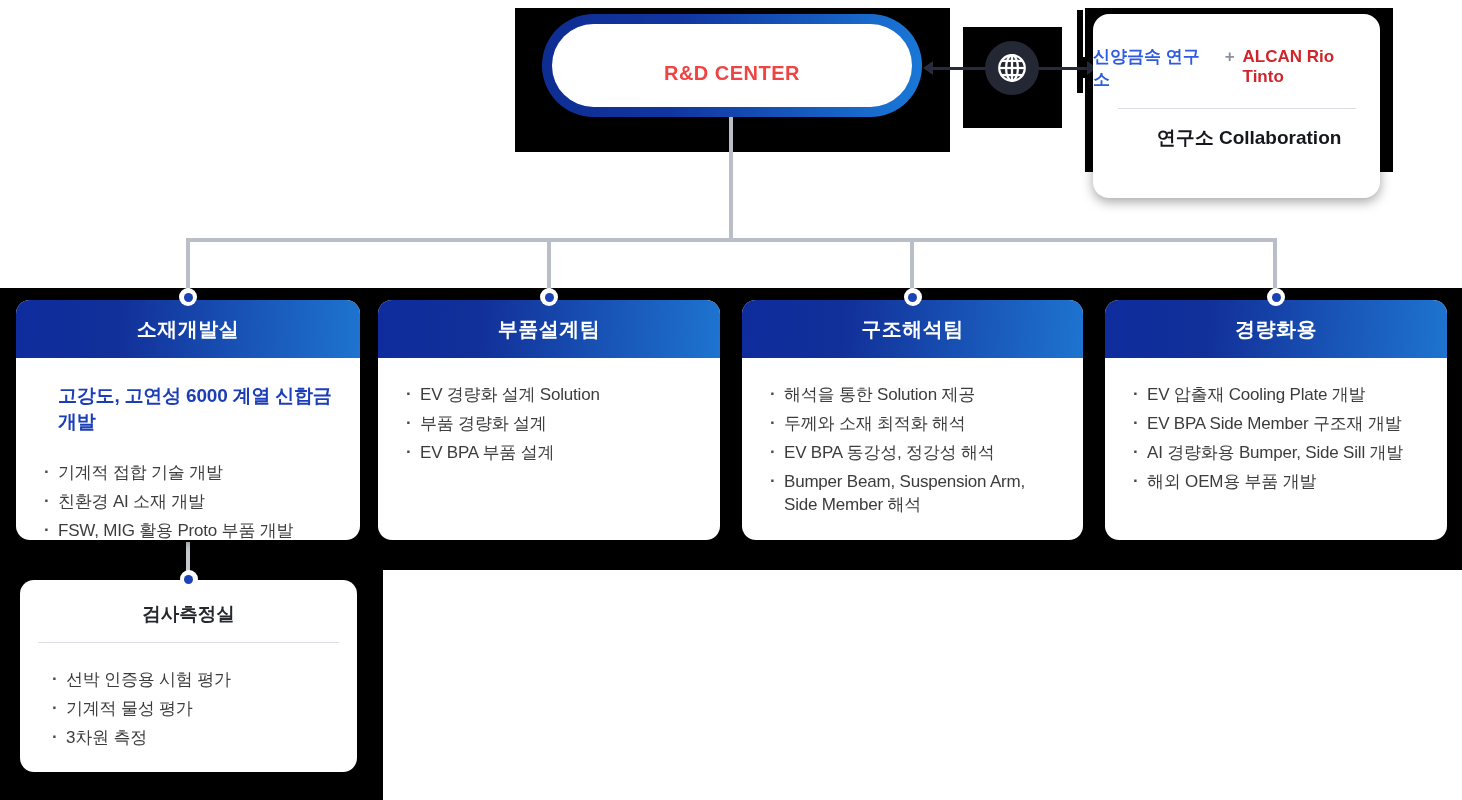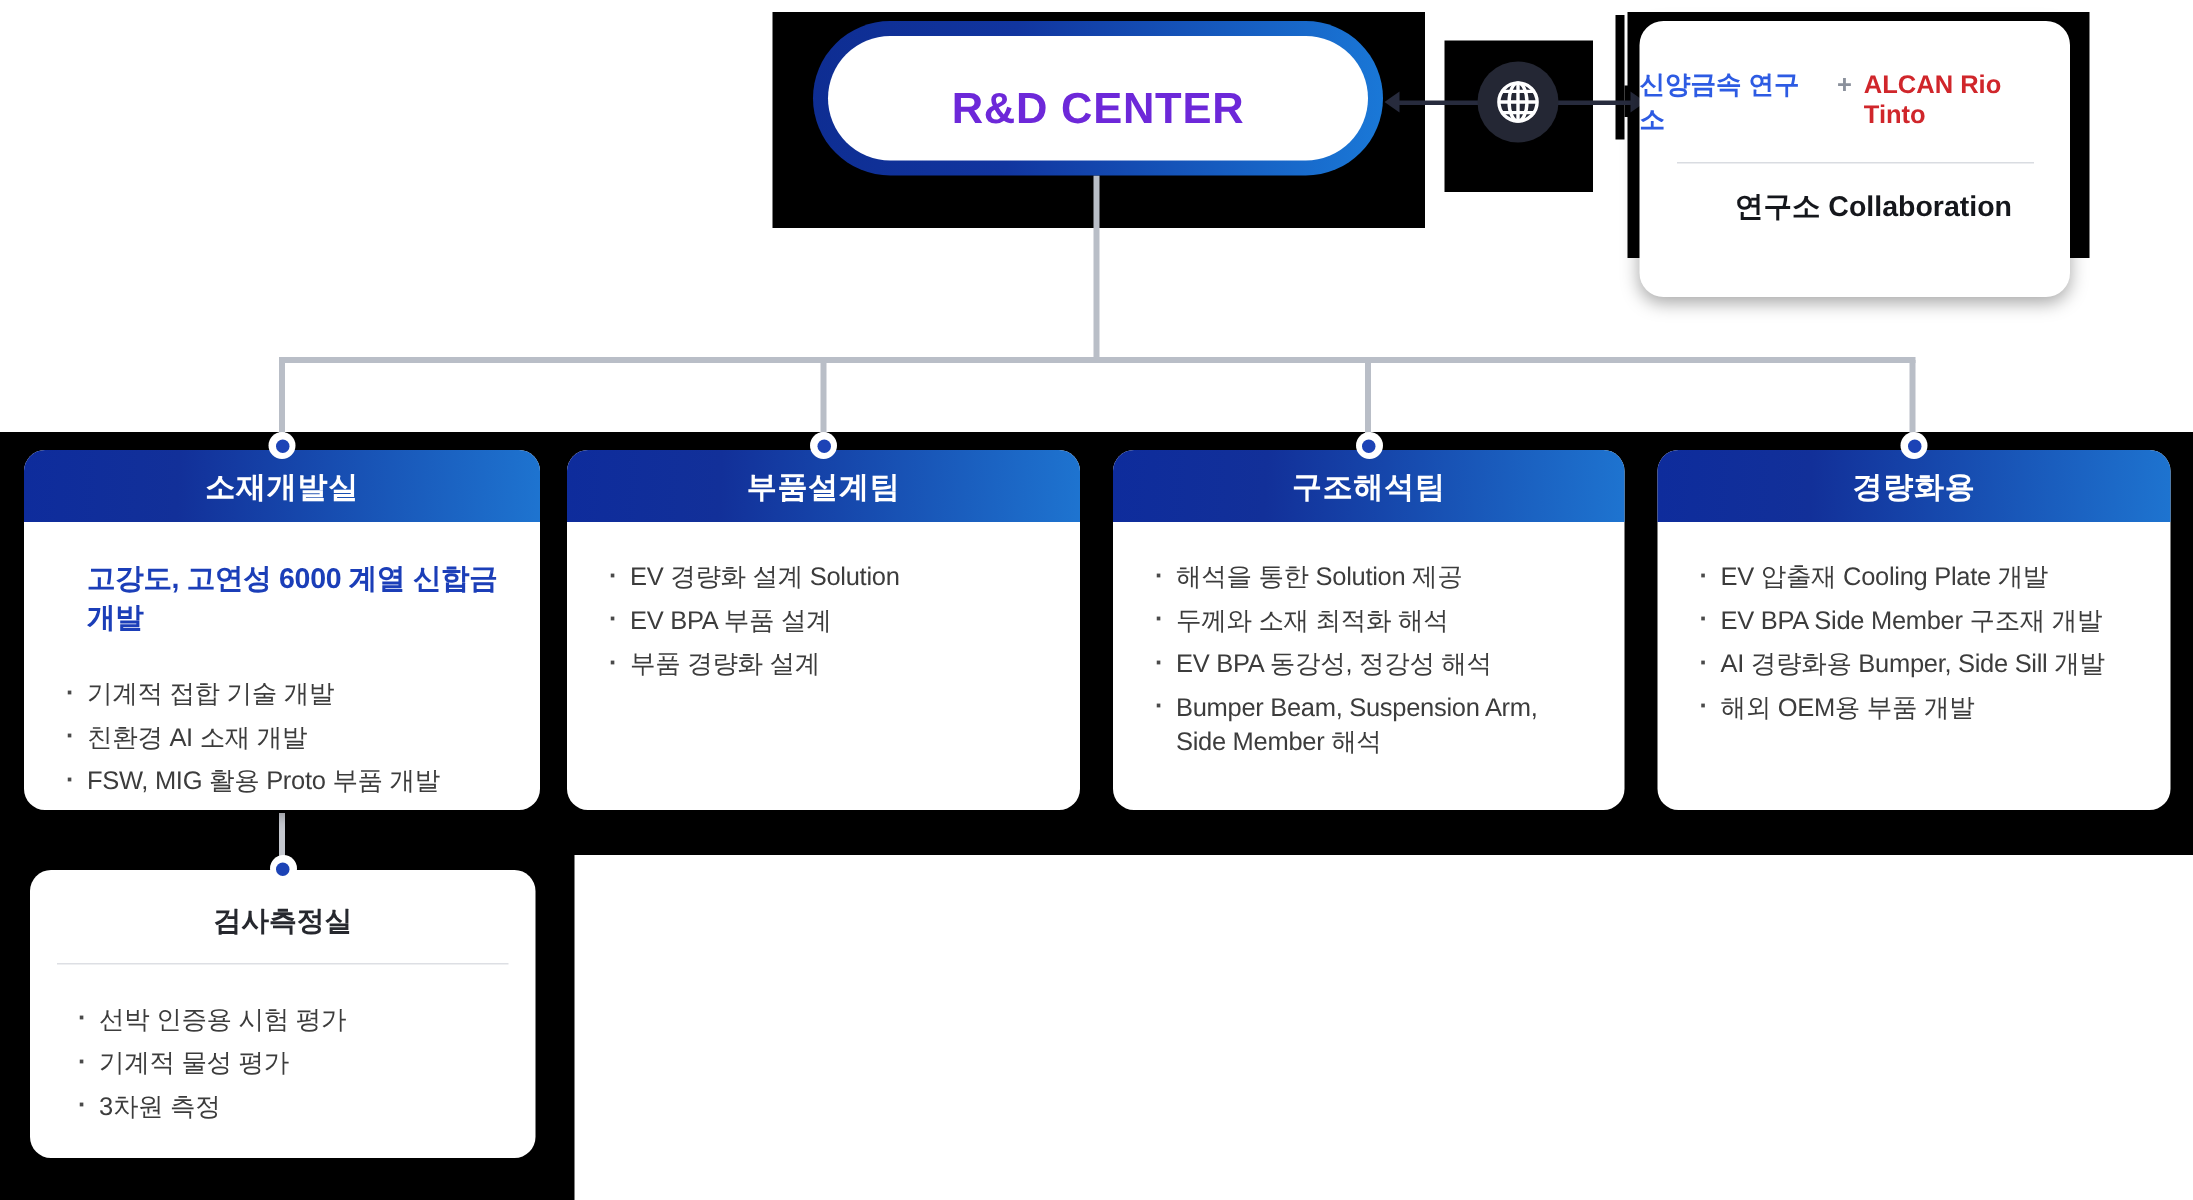--- a/index.html
+++ b/index.html
@@ -17,21 +17,21 @@
   
   .pill {
     position:absolute; left:542px; top:14px; width:380px; height:103px;
     border-radius:60px; padding:10px;
     background:linear-gradient(95deg,#0e2d92 0%,#11359f 35%,#1a79d8 100%);
   }
   .pill-inner {
     width:100%; height:100%; background:#ffffff; border-radius:50px;
     display:flex; align-items:center; justify-content:center;
   }
-  .pill-label { font-size:29px; font-weight:800; color:#6d28d9; letter-spacing:.5px;margin-top:16px; }
+  .pill-label { font-size:20px; font-weight:800; color:#ef4444; letter-spacing:.5px;margin-top:16px; }
 
   
   .globe-circle {
     position:absolute; left:985px; top:41px; width:54px; height:54px;
     background:#242734; border-radius:50%;
     display:flex; align-items:center; justify-content:center;
   }
   .arrow-line { position:absolute; height:3px; background:#272b3d; top:67px; }
   .arrow-head { position:absolute; width:0; height:0; top:61px;
     border-top:7px solid transparent; border-bottom:7px solid transparent; }
@@ -52,21 +52,21 @@
   .collab-divider { width:238px; height:1px; background:#d9dce1; margin:17px 0 16px; }
   .collab-caption { font-size:19px; font-weight:800; color:#15171c;margin-left:25px; }
 
   
   .dept {
     position:absolute; top:300px; height:240px;
     background:#ffffff; border-radius:14px; overflow:visible;
     box-shadow:0 3px 10px rgba(0,0,0,.3);
   }
   .dept-header {
-    height:48px; border-radius:14px 14px 0 0;
+    height:58px; border-radius:14px 14px 0 0;
     background:linear-gradient(93deg,#0e2c9c 0%,#123099 30%,#1e74d0 100%);
     display:flex; align-items:center; justify-content:center;
   }
   .dept-title { color:#ffffff; font-size:20px; font-weight:700; letter-spacing:.5px; }
   .dept-body { padding:25px 20px 0 42px; }
   .dept-highlight { color:#1b3eb8; font-size:19px; font-weight:800; margin-bottom:26px; letter-spacing:-0.2px; }
   .bullet { position:relative; font-size:17px; color:#3c3c3c; line-height:23px; margin-bottom:6px; white-space:pre-line; letter-spacing:-0.2px; }
   .bullet::before { content:"·"; position:absolute; left:-14px; top:-1px; font-weight:800; color:#4a4a4a; }
 
   .node-dot {
@@ -151,22 +151,22 @@
     </div>
   </div>
 
   <div class="dept" style="left:378px;width:342px">
     <span class="node-dot"></span>
     <div class="dept-header">
       <span class="dept-title">부품설계팀</span>
     </div>
     <div class="dept-body">
       <div class="bullet">EV 경량화 설계 Solution</div>
+      <div class="bullet">부품 경량화 설계</div>
       <div class="bullet">EV BPA 부품 설계</div>
-      <div class="bullet">부품 경량화 설계</div>
     </div>
   </div>
 
   <div class="dept" style="left:742px;width:341px">
     <span class="node-dot"></span>
     <div class="dept-header">
       <span class="dept-title">구조해석팀</span>
     </div>
     <div class="dept-body">
       <div class="bullet">해석을 통한 Solution 제공</div>

